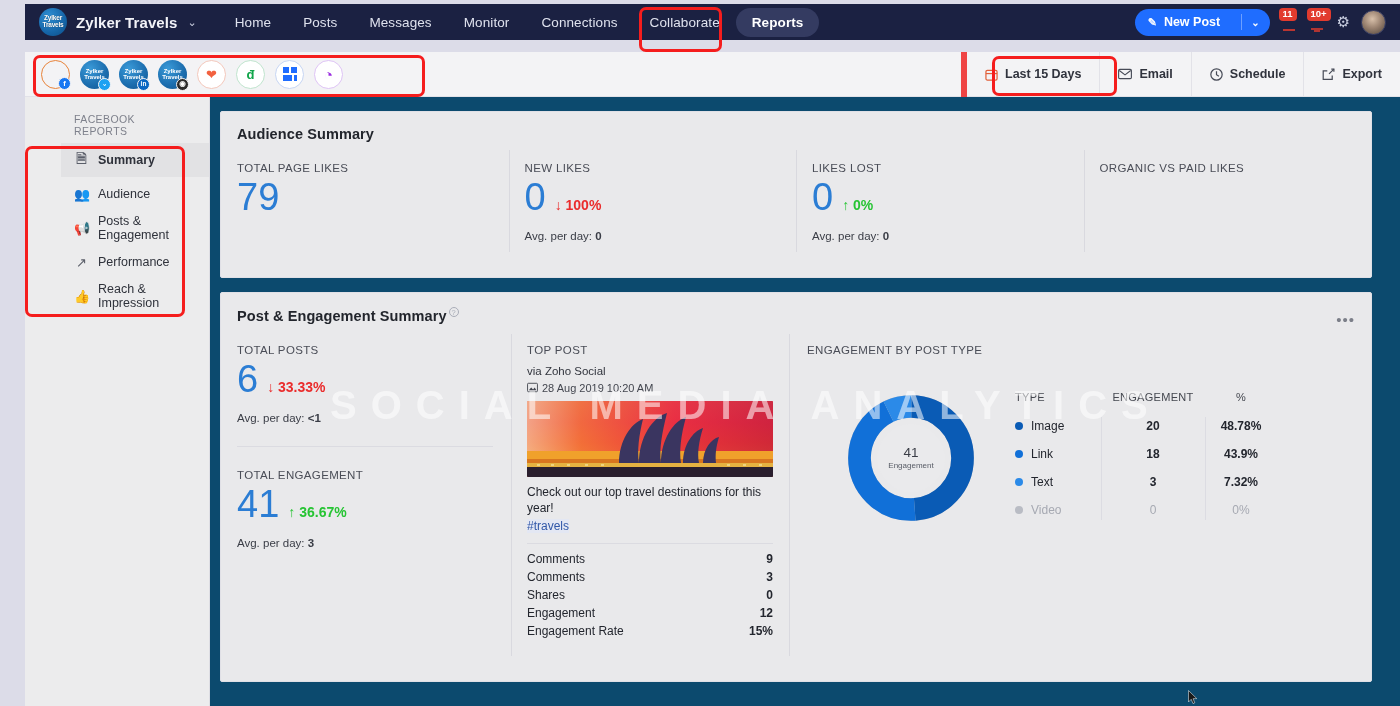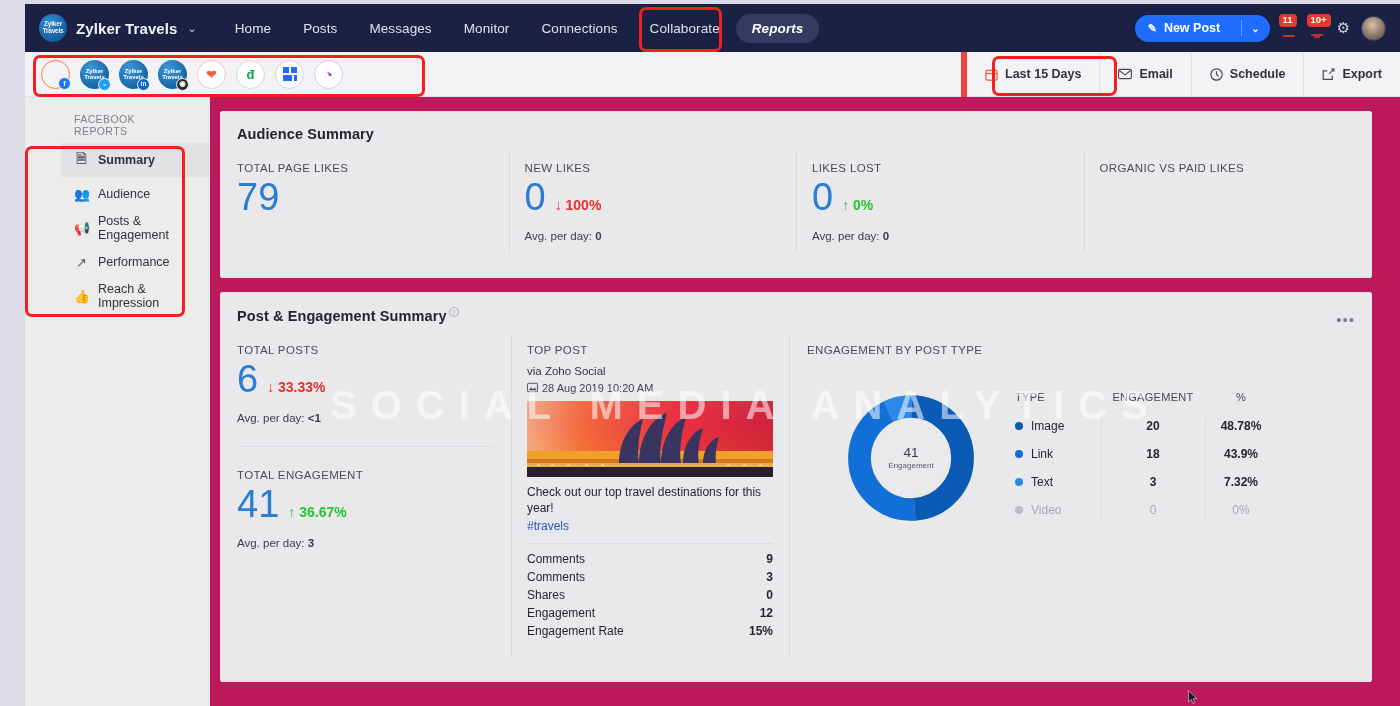--- a/index.html
+++ b/index.html
@@ -6,40 +6,40 @@
   html, body {
     width: 1400px; height: 706px;
     font-family: "Liberation Sans", sans-serif;
     background: #ffffff;
     overflow: hidden;
   }
   .app { position: relative; width: 1400px; height: 706px; background:#dcdce8; }
 
   
   .topnav {
-    position: absolute; left:25px; top:4px; width:1375px; height:48px;
+    position: absolute; left:25px; top:4px; width:1375px; height:36px;
     background:#1b2142; display:flex; align-items:center;
   }
   .brand { display:flex; align-items:center; gap:9px; padding-left:14px; min-width:170px; }
   .brand-logo {
     width:28px; height:28px; border-radius:50%;
     background: radial-gradient(circle at 35% 30%, #2f8fd4 0%, #1565a8 60%, #0d4e87 100%);
     display:flex; flex-direction:column; align-items:center; justify-content:center;
     color:#fff; font-size:6.5px; font-weight:bold; line-height:1.05; letter-spacing:-0.2px;
     text-shadow:0 0 1px rgba(0,0,0,.5);
   }
   .brand-name { color:#f2f3f8; font-size:15px; font-weight:600; letter-spacing:.1px; }
   .brand-caret { color:#c8ccdd; font-size:11px; margin-left:1px; }
 
   .nav-links { display:flex; align-items:center; gap:0px; margin-left:22px; }
   .nav-link {
     color:#dfe2ee; font-size:13.5px; padding:7px 16px; border-radius:16px;
     white-space:nowrap; letter-spacing:.1px;
   }
-  .nav-link.active { background:#343b61; color:#ffffff; font-weight:600;font-style:italic; }
+  .nav-link.active { background:#343b61; color:#ffffff; font-weight:600; }
 
   .topnav-right { margin-left:auto; display:flex; align-items:center; gap:11px; padding-right:14px; }
   .newpost-btn {
     display:flex; align-items:center; gap:7px;
     background:#1f6dff; color:#fff; border-radius:16px;
     height:27px; padding:0 10px 0 13px; font-size:12.5px; font-weight:600;
   }
   .newpost-btn .pencil { font-size:11px; opacity:.95; }
   .newpost-sep { width:1px; height:16px; background:rgba(255,255,255,.35); margin:0 2px 0 14px; }
   .newpost-caret { font-size:10px; }
@@ -101,21 +101,21 @@
   }
   .side-head .rule { flex:1; height:1px; background:#d3d4da; }
   .side-item {
     display:flex; align-items:center; gap:9px; height:34px; padding:0 13px;
     font-size:12.5px; color:#2f323b;
   }
   .side-item.active { background:#e2e2e4; font-weight:bold; }
   .side-ico { width:15px; text-align:center; font-size:13px; color:#5a5e69; }
 
   
-  .main { position:absolute; left:210px; top:97px; width:1190px; height:609px; background:#be185d; padding:14px 28px 0 10px; }
+  .main { position:absolute; left:210px; top:97px; width:1190px; height:609px; background:#0c4a6e; padding:14px 28px 0 10px; }
 
   .card { background:#e9e9eb; border:1px solid #e0e0e6; border-radius:2px; position:relative; }
   .card-title { font-size:14.5px; font-weight:bold; color:#22252c; padding:14px 0 0 16px; letter-spacing:.1px; }
   .info-ico {
     display:inline-block; width:10px; height:10px; border-radius:50%;
     border:1px solid #a9adb8; color:#a9adb8; font-size:7.5px; line-height:9px;
     text-align:center; vertical-align:super; margin-left:2px; font-weight:normal;
   }
 
   

